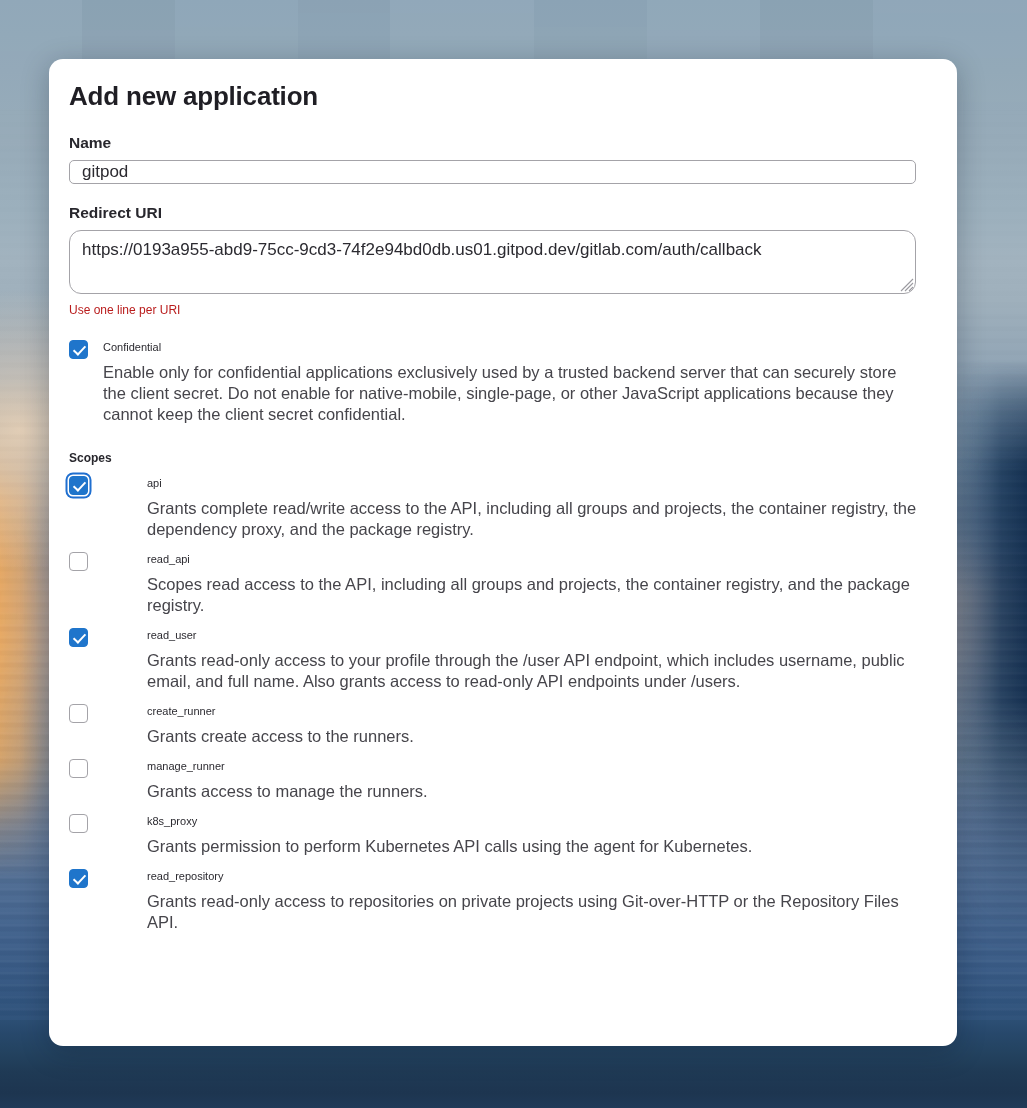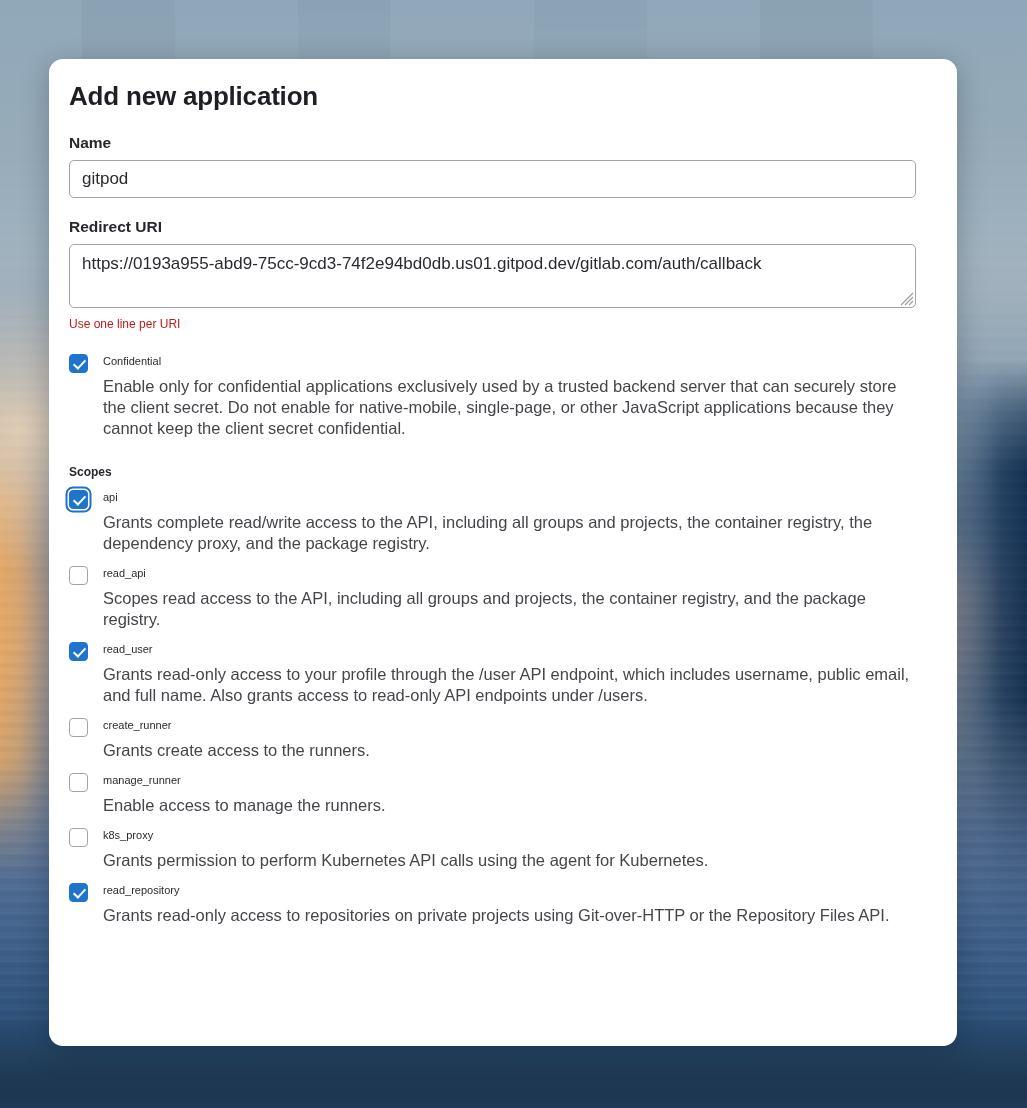--- a/index.html
+++ b/index.html
@@ -180,21 +180,21 @@
     display: block;
     font-size: 15.5px;
     font-weight: bold;
     color: #28272d;
     margin: 0 0 8px 0;
   }
 
   .text-input {
     display: block;
     width: 847px;
-    height: 38px;
+    height: 24px;
     padding: 6px 12px;
     font-size: 17px;
     font-family: "Liberation Sans", sans-serif;
     color: #2b2a30;
     background: #ffffff;
     border: 1px solid #a4a3a8;
     border-radius: 5px;
     outline: none;
   }
 
@@ -203,21 +203,21 @@
     display: block;
     width: 847px;
     height: 64px;
     padding: 8px 12px;
     font-size: 17px;
     line-height: 22px;
     font-family: "Liberation Sans", sans-serif;
     color: #2b2a30;
     background: #ffffff;
     border: 1px solid #a4a3a8;
-    border-radius: 5px;
+    border-radius: 12px;
     outline: none;
     resize: none;
     overflow: hidden;
     white-space: nowrap;
   }
   .resize-grip {
     position: absolute;
     right: 2px; bottom: 2px;
     width: 14px; height: 14px;
     pointer-events: none;
@@ -287,21 +287,21 @@
   .section-heading {
     font-size: 12px;
     font-weight: bold;
     color: #28272d;
     margin: 26px 0 0 0;
   }
 
   .confidential-block { margin-top: 14px; }
   .confidential-block .check-desc { max-width: 800px; }
 
-  .scopes-list .check-row { margin-top: 9px; }
+  .scopes-list .check-row { margin-top: 9px; gap: 44px; }
   .scopes-list .check-row:first-child { margin-top: 8px; }
 </style>
 </head>
 <body>
 
 <div id="desktop-background">
   <div class="bg-layer bg-base"></div>
   <div class="bg-layer bg-mountains"></div>
   <div class="bg-layer bg-sunset-left"></div>
   <div class="bg-layer bg-haze-topleft"></div>
@@ -389,21 +389,21 @@
           <p class="check-desc">Grants create access to the runners.</p>
         </div>
       </div>
 
       <div class="check-row">
         <div class="check-col">
           <span class="cbox"></span>
         </div>
         <div class="check-body">
           <p class="check-title">manage_runner</p>
-          <p class="check-desc">Enable access to manage the runners.</p>
+          <p class="check-desc">Grants access to manage the runners.</p>
         </div>
       </div>
 
       <div class="check-row">
         <div class="check-col">
           <span class="cbox"></span>
         </div>
         <div class="check-body">
           <p class="check-title">k8s_proxy</p>
           <p class="check-desc">Grants permission to perform Kubernetes API calls using the agent for Kubernetes.</p>

